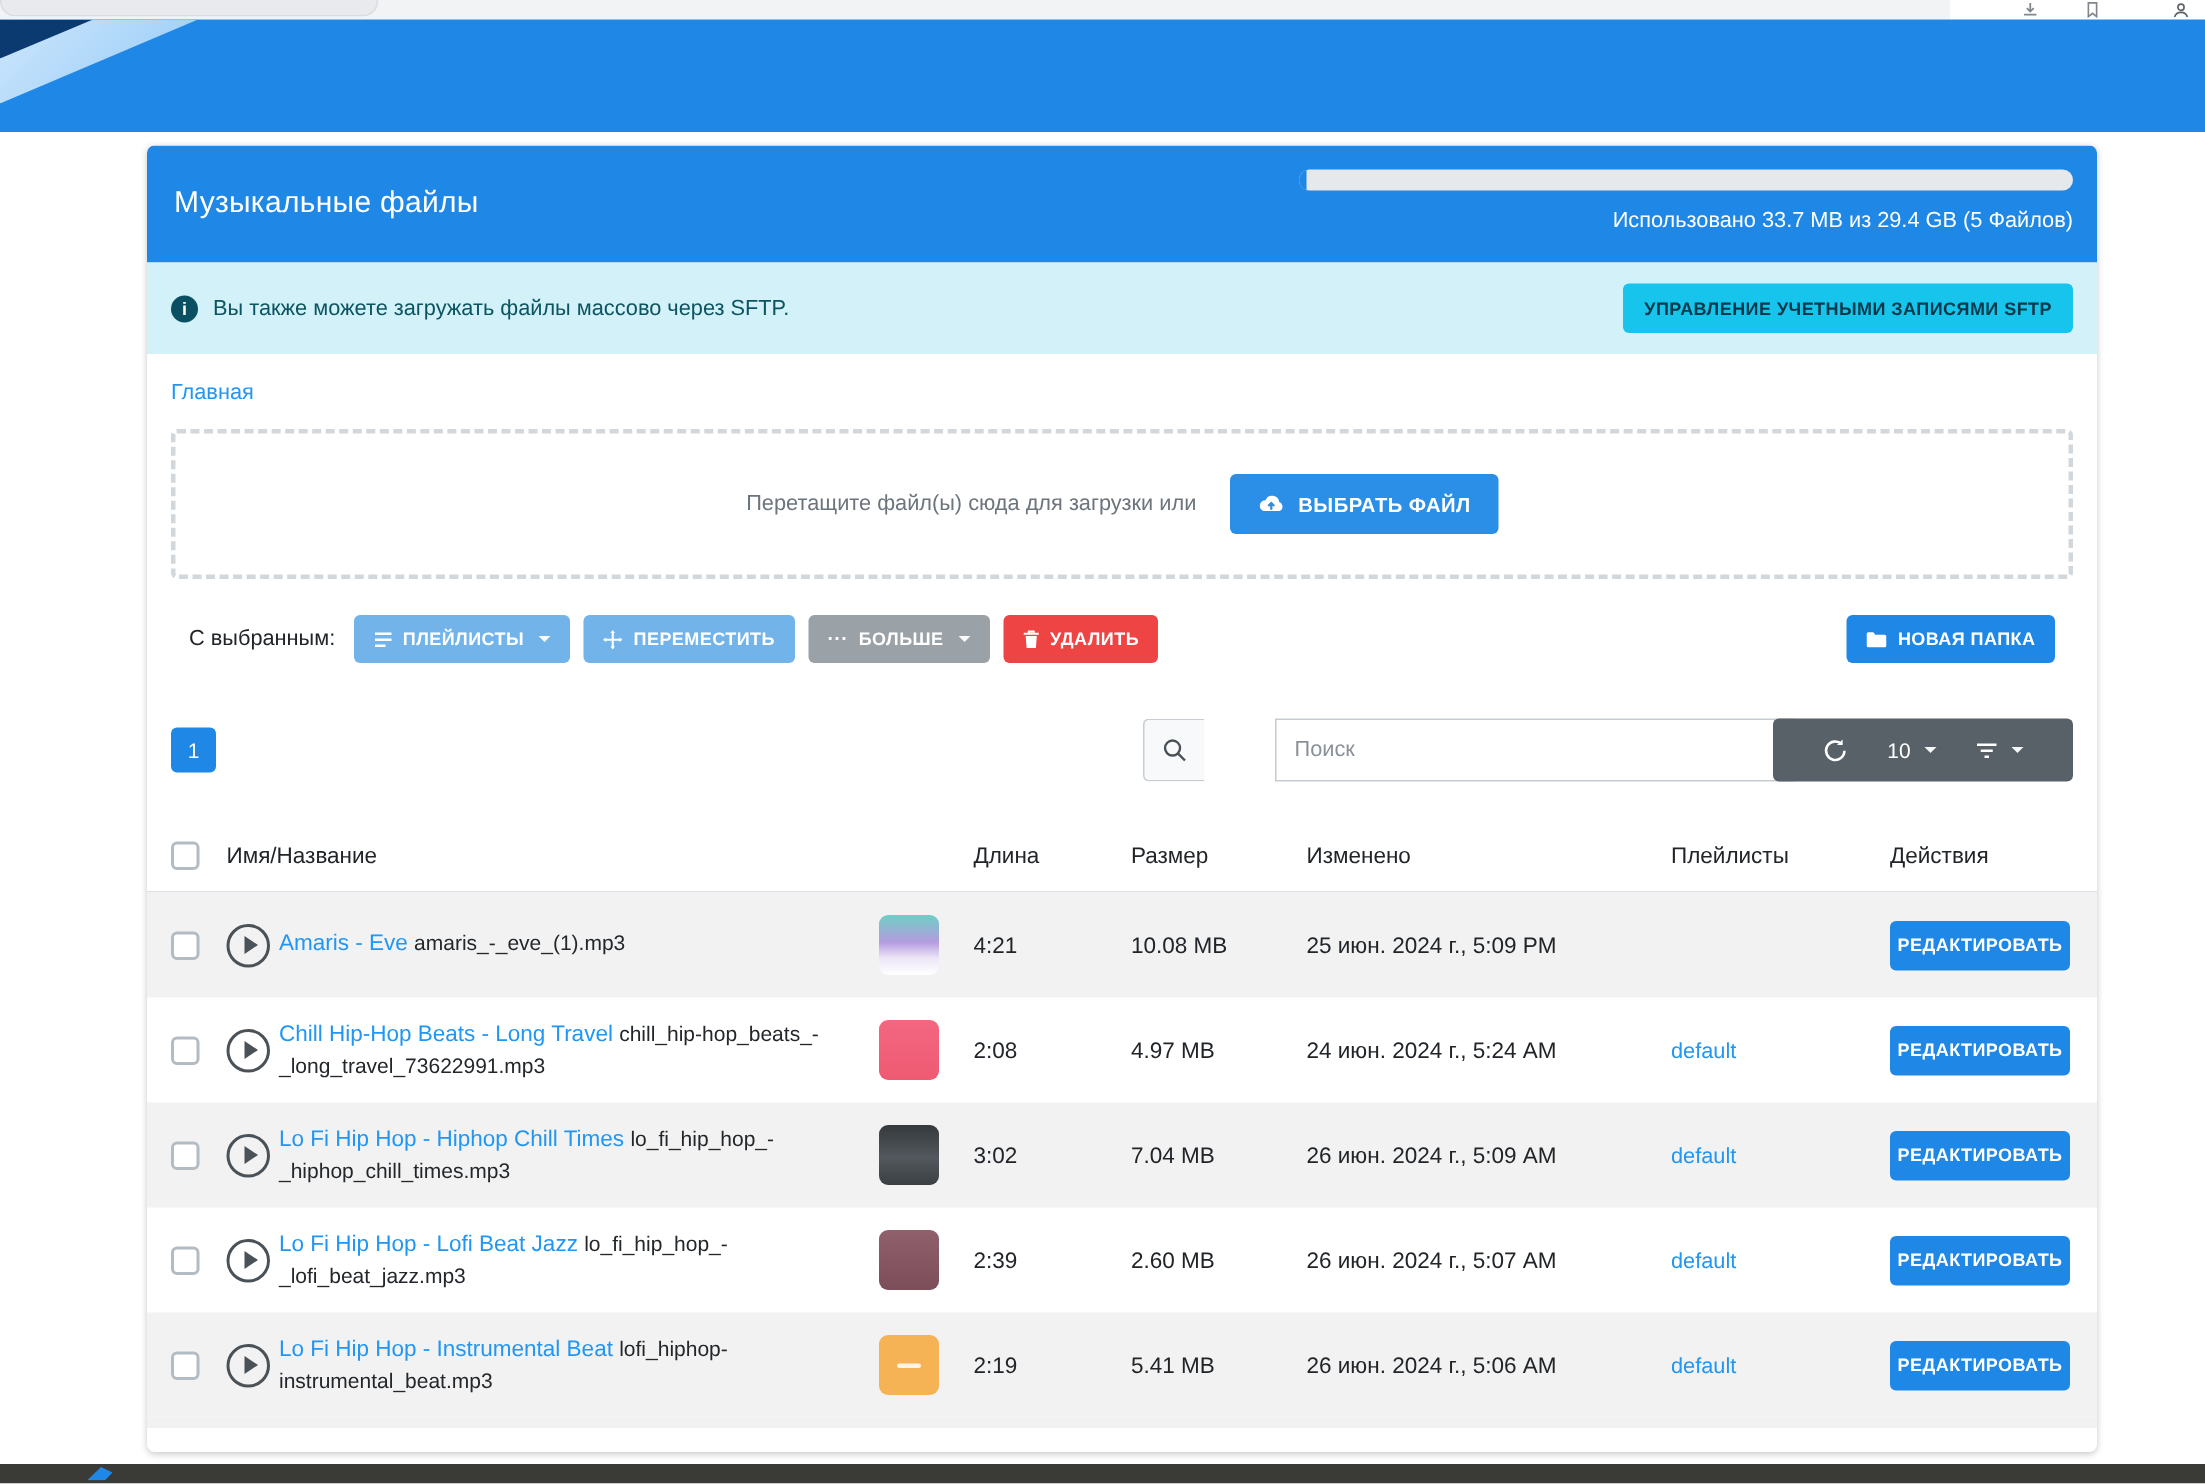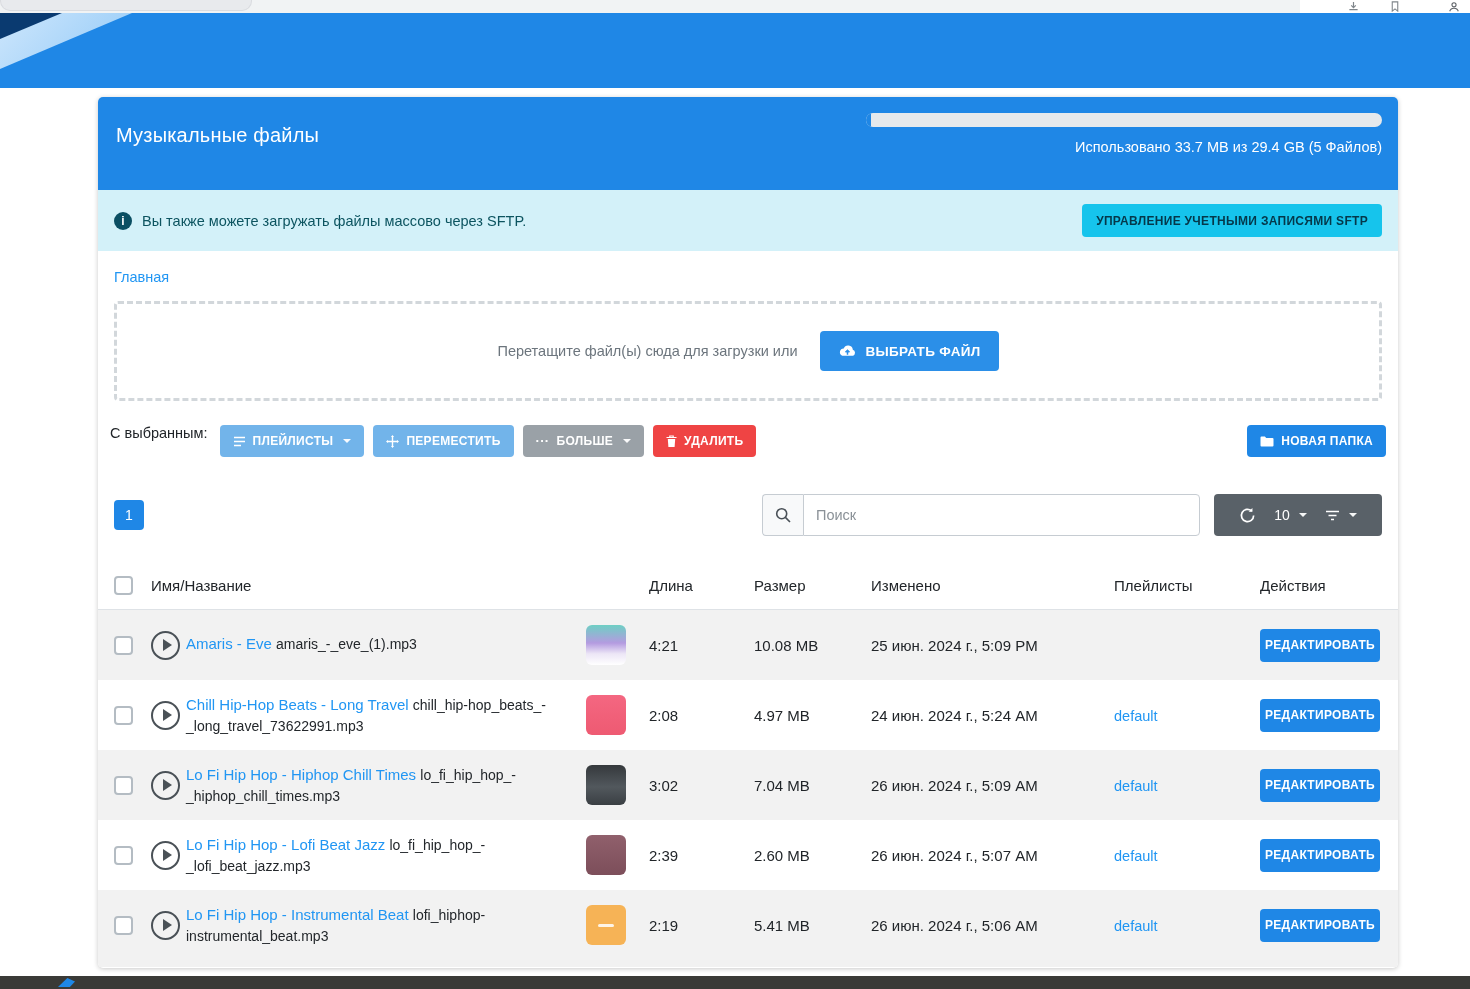--- a/index.html
+++ b/index.html
@@ -19,21 +19,21 @@
   .hero-stripe-light { position:absolute; left:0; top:0; width:140px; height:60px;
     background:linear-gradient(135deg,#cde6fc 0%,#8fc8f7 100%);
     clip-path:polygon(0 0,132px 0,0 56px); }
   .hero-corner-dark { position:absolute; left:0; top:0; width:70px; height:30px;
     background:#0a3a70; clip-path:polygon(0 0,62px 0,0 26px); }
 
   
   .card { position:absolute; left:98px; top:97px; width:1300px; height:871px;
     background:#fff; border-radius:5px; box-shadow:0 1px 5px rgba(0,0,0,.22); overflow:hidden; }
 
-  .card-header { position:relative; height:93px; background:#1f87e6; }
+  .card-header { position:relative; height:78px; background:#1f87e6; }
   .card-title { position:absolute; left:18px; top:27px; color:#fff; font-size:20px; font-weight:500; letter-spacing:.2px; }
   .progress-track { position:absolute; right:16px; top:16px; width:516px; height:14px; background:#e6e9ec; border-radius:7px; overflow:hidden; }
   .progress-fill { height:100%; width:1%; background:#1f87e6; }
   .storage-text { position:absolute; right:16px; top:42px; color:#fff; font-size:14.5px; }
 
   .banner { position:relative; height:61px; background:#d3f1f9; display:flex; align-items:center; padding:0 16px; }
   .info-icon { width:18px; height:18px; border-radius:50%; background:#0b4f63; color:#fff;
     font-size:12px; font-weight:bold; display:grid; place-items:center; flex:0 0 auto; }
   .banner-text { margin-left:10px; color:#0c5460; font-size:14.5px;text-align:center; }
   .banner-btn { position:absolute; right:16px; top:14px; height:33px; padding:0 14px;
@@ -43,43 +43,43 @@
   .breadcrumb { margin:18px 16px 0; font-size:14.5px; }
   .breadcrumb a { color:#2196f3; text-decoration:none; }
 
   .dropzone { margin:16px 16px 0; height:100px; border:3px dashed #d2d7db; border-radius:4px;
     display:flex; align-items:center; justify-content:center; gap:22px; }
   .dropzone-text { color:#6c757d; font-size:14.5px; }
   .choose-btn { height:40px; padding:0 18px; background:#2b8fe8; color:#fff; border:none; border-radius:4px;
     font-family:inherit; font-size:13.5px; font-weight:600; letter-spacing:.3px;
     display:inline-flex; align-items:center; gap:9px; cursor:pointer; }
 
-  .bulk-row { margin:24px 12px 0; height:32px; display:flex; position:relative; }
+  .bulk-row { margin:24px 28px 0; height:32px; display:flex; align-items:center; position:relative; }
   .bulk-label { font-size:14.5px; color:#212529; margin-right:12px; }
   .bbtn { height:32px; padding:0 13px; margin-right:9px; border:none; border-radius:4px;
     color:#fff; font-family:inherit; font-size:12px; font-weight:700; letter-spacing:.3px;
     display:inline-flex; align-items:center; gap:7px; cursor:pointer; }
   .btn-lightblue { background:#72b4ea; }
   .btn-gray { background:#9aa1a7; }
   .btn-red { background:#ef4444; }
   .btn-blue { background:#1f87e6; }
   .new-folder-btn { position:absolute; right:0; margin-right:0; }
   .caret { width:0; height:0; border-left:4px solid transparent; border-right:4px solid transparent;
     border-top:4px solid rgba(255,255,255,.95); margin-left:3px; }
 
   .toolbar-row { margin:37px 16px 0; height:42px; position:relative; }
   .page-btn { position:absolute; left:0; top:6px; width:30px; height:30px; background:#1f87e6; color:#fff;
     border:none; border-radius:4px; font-family:inherit; font-size:14px; display:grid; place-items:center; cursor:pointer; }
   .search-group { position:absolute; left:648px; top:0; width:438px; height:42px; display:flex; }
   .search-prefix { width:41px; background:#f8f9fa; border:1px solid #c6ccd2; border-right:none;
     border-radius:4px 0 0 4px; display:grid; place-items:center; }
   .search-input { flex:1; border:1px solid #c6ccd2; border-radius:0 4px 4px 0; padding:0 12px;
-    font-family:inherit; font-size:14.5px; color:#ef4444; outline:none; }
+    font-family:inherit; font-size:14.5px; color:#ef4444; outline:none;margin-left:47px; }
   .search-input::placeholder { color:#8a9197; }
-  .dark-toolbar { position:absolute; right:0; top:0; width:168px; height:42px; background:#596168;
+  .dark-toolbar { position:absolute; right:0; top:0; width:200px; height:42px; background:#596168;
     border-radius:4px; display:flex; align-items:center; justify-content:space-evenly; color:#fff; padding:0 6px; }
   .dt-seg { display:inline-flex; align-items:center; gap:6px; font-size:14px; cursor:pointer; background:none; border:none; color:#fff; font-family:inherit; }
 
   .thead { margin-top:26px; height:48px; display:grid;
     grid-template-columns:16px 37px 498px 105px 117px 243px 146px 124px 14px;
     align-items:center; font-size:15px; font-weight:500; color:#212529;
     border-bottom:1px solid #dee2e6; }
   .cbx { width:19px; height:19px; border:2px solid #b4bcc3; border-radius:4px; background:#fff; display:inline-block; cursor:pointer; }
 
   .trow { height:70px; display:grid;

